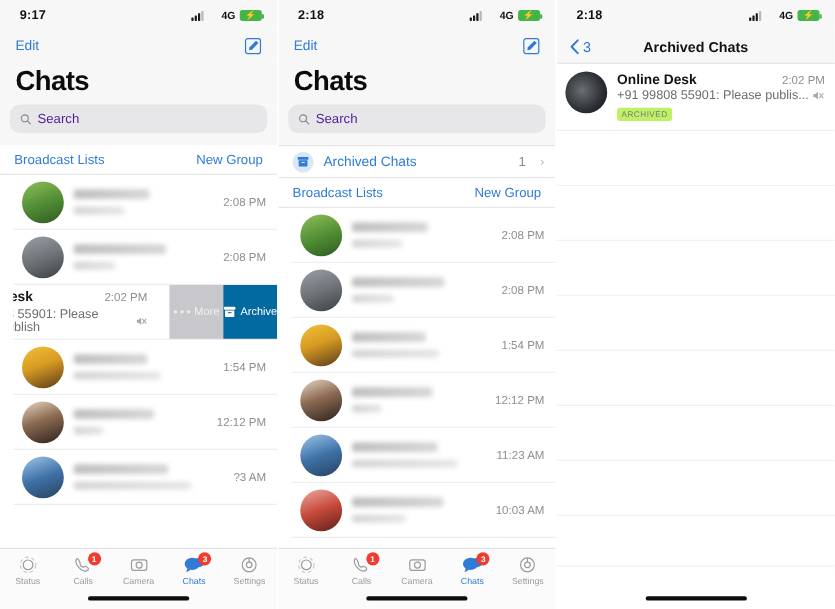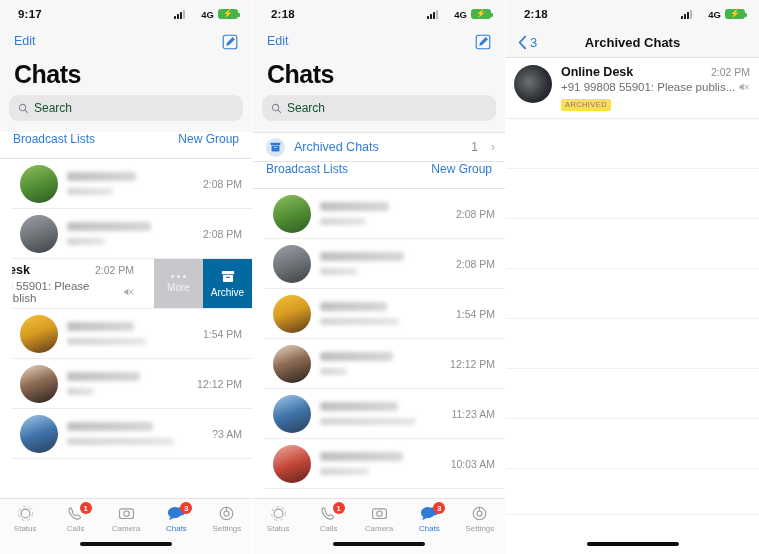--- a/index.html
+++ b/index.html
@@ -52,41 +52,41 @@
   .bigtitle {
     background: #f7f7f7;
     font-size: 25px; font-weight: 700; color: #0b0b0b;
     padding: 2px 14px 6px 14px; letter-spacing: -.5px;
   }
   .searchwrap { background: #f7f7f7; padding: 0 9px 11px 9px; }
   .searchbox {
     background: #e7e7e9; border-radius: 9px; height: 26px;
     display: flex; align-items: center; gap: 5px; padding: 0 9px;
   }
-  .search-ph { font-size: 12px; color: #14532d; }
+  .search-ph { font-size: 12px; color: #4c1d95; }
 
   
   .archived-row {
     background: #fff; height: 30px;
     display: flex; align-items: center; padding: 0 10px 0 13px;
     border-top: 1px solid #e2e2e4; border-bottom: 1px solid #e2e2e4;
     gap: 9px;
   }
   .arch-badge-icon {
     width: 19px; height: 19px; border-radius: 50%;
     background: #dce7f5; display: flex; align-items: center; justify-content: center;
   }
   .arch-label { font-size: 12.5px; color: #2f7bd6; flex: 1; }
   .arch-count { font-size: 12px; color: #8a8a8e; }
   .chev { color: #b8b8bb; font-size: 12px; margin-left: 4px; }
 
   
   .bcbar {
     background: #fff; height: 27px;
-    display: flex; align-items: flex-start; justify-content: space-between;
+    display: flex; align-items: center; justify-content: space-between;
     padding: 0 13px;
     border-bottom: 1px solid #e2e2e4;
   }
   .bcbar span { font-size: 12px; color: #2f7bd6; }
 
   
   .list { background: #fff; margin-left: 12px; }
   .chatrow {
     position: relative; display: flex; align-items: center;
     height: 50px; padding-left: 8px; background: #fff;
@@ -106,21 +106,21 @@
   
   .swiperow { display: flex; height: 50px; border-bottom: 1px solid #ececee; background:#fff; }
   .swipe-content { flex: 1; display: flex; align-items: center; overflow: hidden; position: relative; }
   .swipe-text { padding-left: 0px; margin-left: -12px; width: 100%; }
   .sw-line1 { display: flex; justify-content: space-between; align-items: baseline; padding-right: 8px; }
   .sw-name { font-size: 12.5px; font-weight: 700; color: #111; }
   .sw-time { font-size: 10.5px; color: #8e8e93; }
   .sw-line2 { display: flex; justify-content: space-between; align-items: center; padding-right: 8px; margin-top: 3px; }
   .sw-msg { font-size: 11.5px; color: #6d6d72; }
   .swbtn {
-    width: 49px; display: flex; flex-direction: column;
+    width: 49px; display: flex; flex-direction: row;
     align-items: center; justify-content: center; gap: 4px;
   }
   .swbtn.more { background: #c8c7cc; }
   .swbtn.archive { background: #0369a1; }
   .swbtn span { font-size: 10px; color: #fff; }
   .swbtn.more span { color: #f2f2f2; }
   .dots { display:flex; gap:3px; }
   .dots i { width:3px;height:3px;border-radius:50%;background:#f0f0f0;display:block; }
 
   
@@ -137,21 +137,21 @@
   }
   .arch-chatrow { display: flex; background: #fff; padding: 7px 0 7px 8px; border-bottom: 1px solid #ececee; }
   .ac-body { flex: 1; padding-left: 9px; padding-right: 9px; min-width: 0; }
   .ac-l1 { display: flex; justify-content: space-between; align-items: baseline; }
   .ac-name { font-size: 12.5px; font-weight: 700; color: #111; }
   .ac-time { font-size: 10.5px; color: #8e8e93; }
   .ac-l2 { display: flex; justify-content: space-between; align-items: center; margin-top: 2px; }
   .ac-msg { font-size: 11.5px; color: #6d6d72; overflow: hidden; white-space: nowrap; }
   .ac-tag {
     display: inline-block; margin-top: 4px;
-    background: #fde047; color: #7c7c80;
+    background: #bef264; color: #7c7c80;
     font-size: 7.5px; letter-spacing: .4px;
     padding: 1.5px 4px; border-radius: 2.5px;
   }
   .empty-row { height: 50px; border-bottom: 1px solid #efeff1; background: #fff; }
 
   
   .tabbar {
     position: absolute; bottom: 0; left: 0; right: 0;
     height: 56px; background: #fbfbfb;
     border-top: 1px solid #e2e2e4;

